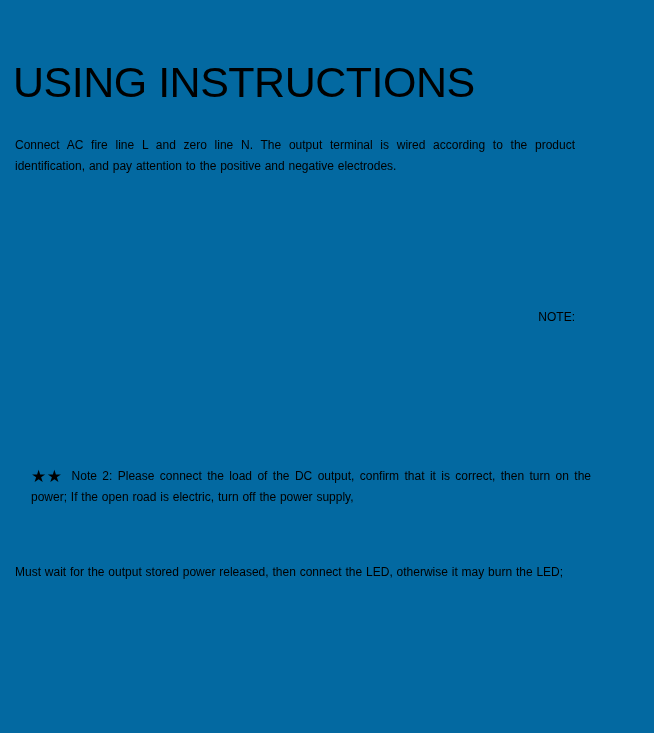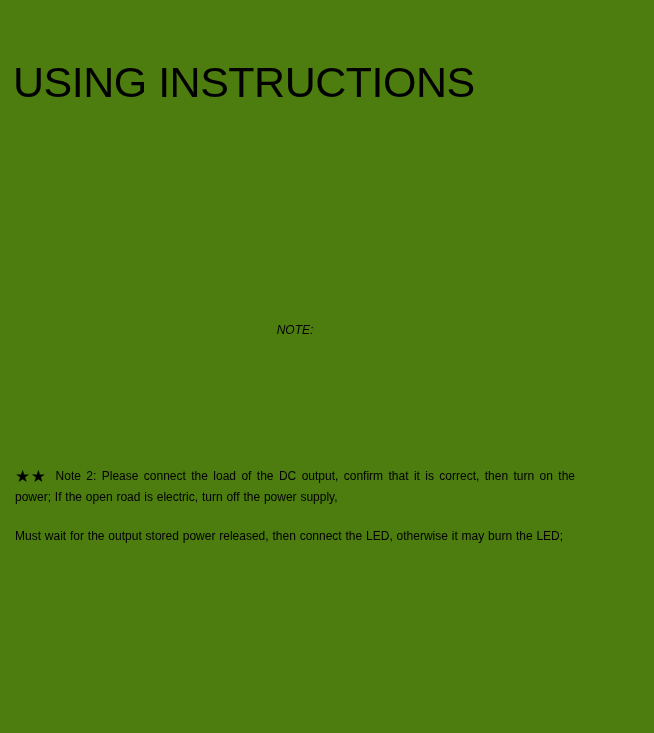--- a/index.html
+++ b/index.html
@@ -4,21 +4,21 @@
 <style>
   html, body {
     margin: 0;
     padding: 0;
     background: #ffffff;
   }
   .page {
     position: relative;
     width: 654px;
     height: 733px;
-    background: #4d7c0f;
+    background: #0369a1;
     overflow: hidden;
     font-family: "Liberation Sans", sans-serif;
     color: #000000;
   }
   .doc-title {
     position: absolute;
     left: 13px;
     top: 58px;
     margin: 0;
     font-family: "Liberation Sans", sans-serif;
@@ -35,40 +35,41 @@
     width: 560px;
     margin: 0;
     font-size: 12px;
     line-height: 21px;
     text-align: justify;
     color: #000000;
     word-spacing: 0.5px;
   }
   .par-wiring   { top: 135px; }
   .par-dimmers  { top: 218px; }
-  .note-heading { top: 320px; text-align: center; font-style: italic; }
+  .note-heading { top: 307px; text-align: right; }
   .par-note1    { top: 383px; }
-  .par-note2    { top: 466px; }
-  .par-closing  { top: 526px; }
+  .par-note2    { top: 466px; margin-left: 16px; }
+  .par-closing  { top: 562px; }
   .stars {
     font-size: 17px;
     line-height: 21px;
     letter-spacing: -1px;
     margin-right: 9px;
     vertical-align: -2px;
     color: #000000;
   }
 </style>
 </head>
 <body>
 
 <div class="page">
 
   <h1 class="doc-title">USING INSTRUCTIONS</h1>
 
+  <p class="body-par par-wiring">Connect AC fire line L and zero line N. The output terminal is wired according to the product identification, and pay attention to the positive and negative electrodes.</p>
 
 
   <p class="body-par note-heading">NOTE:</p>
 
 
   <p class="body-par par-note2">
     <span class="stars">★★</span><span>Note 2: Please connect the load of the DC output, confirm that it is correct, then turn on the power; If the open road is electric, turn off the power supply,</span>
   </p>
 
   <p class="body-par par-closing">Must wait for the output stored power released, then connect the LED, otherwise it may burn the LED;</p>

